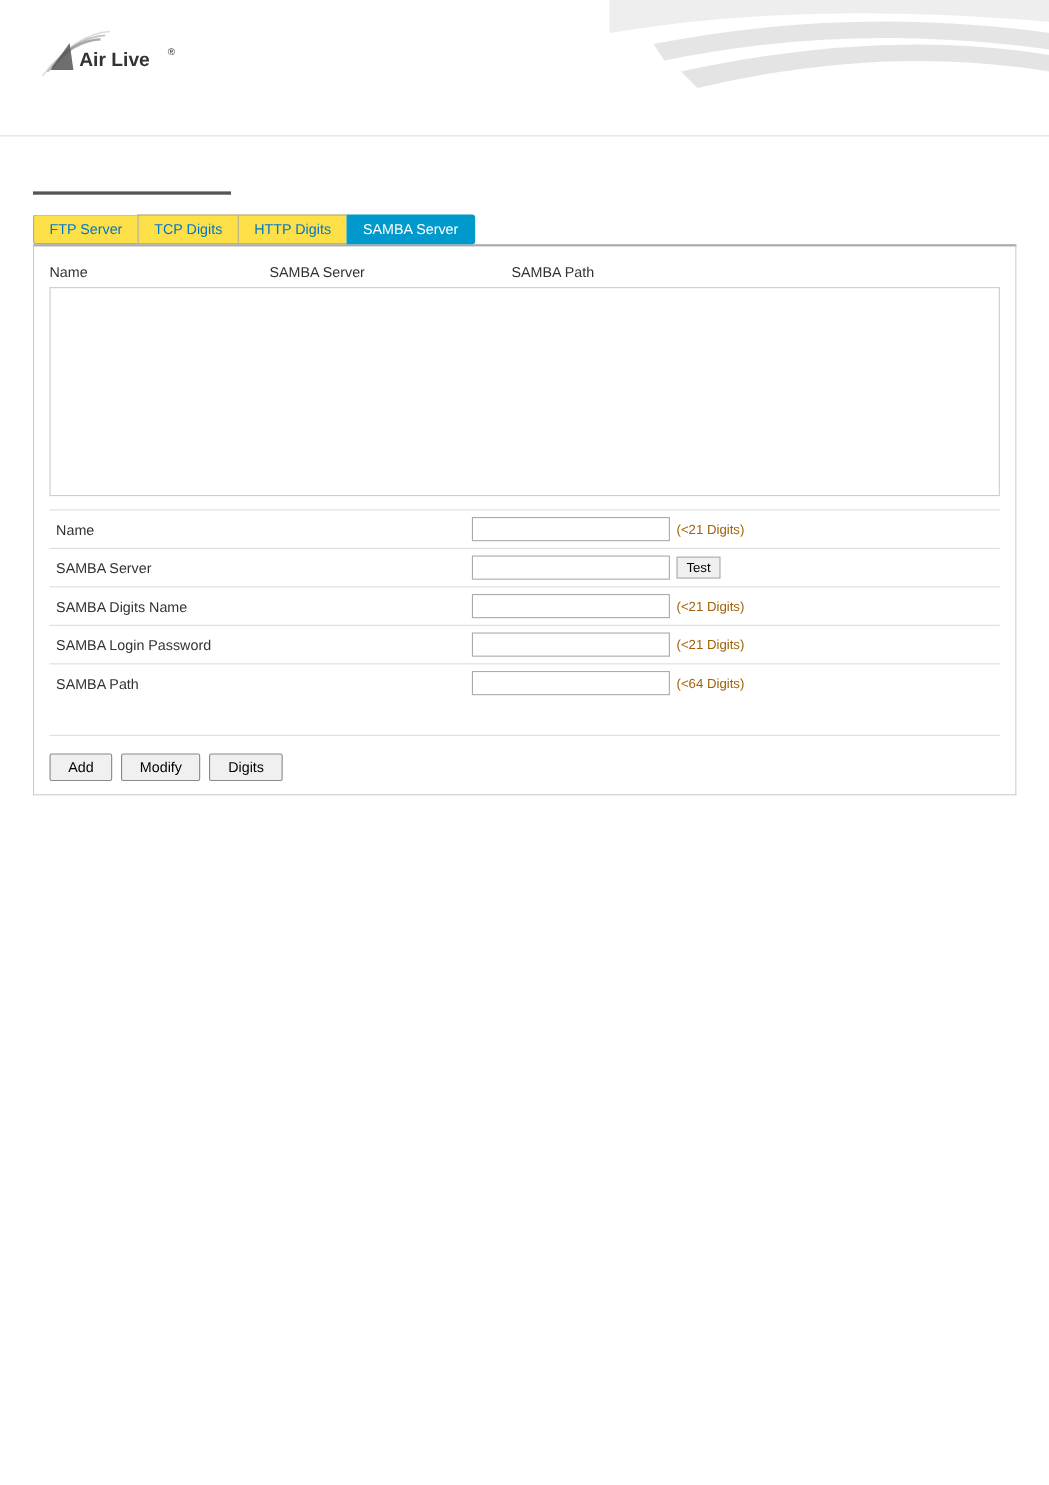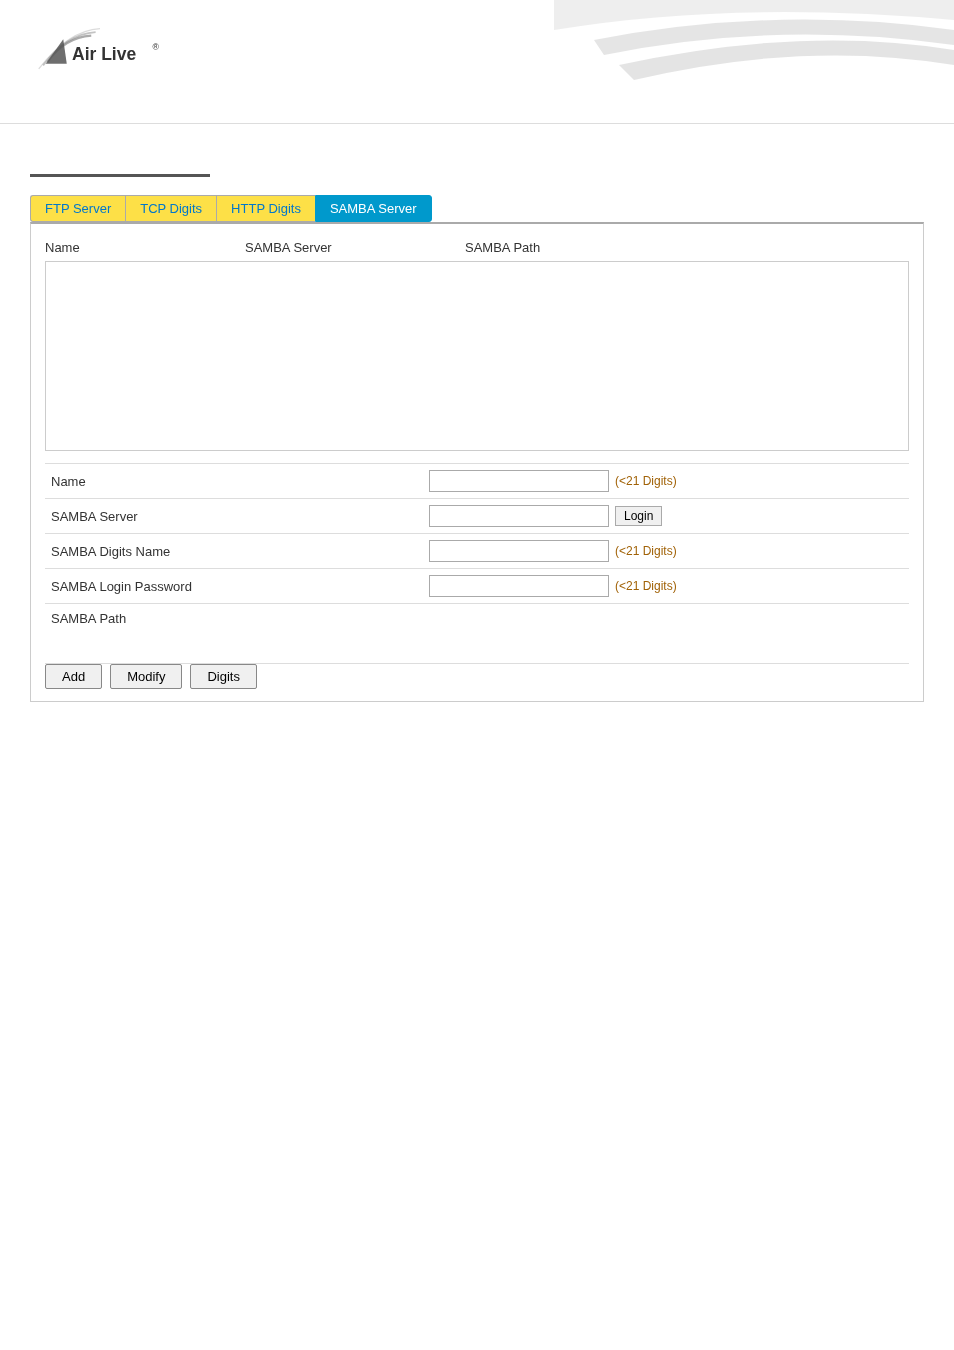--- a/index.html
+++ b/index.html
@@ -146,21 +146,21 @@
       background: #f0f0f0;
       cursor: pointer;
       font-size: 12px;
     }
 
     
     .action-buttons {
       display: flex;
       gap: 8px;
       margin-top: 30px;
-      padding-top: 0;
+      padding-top: 16px;
       border-top: 1px solid #ddd;
     }
     .action-btn {
       padding: 4px 16px;
       border: 1px solid #888;
       background: #f0f0f0;
       cursor: pointer;
       font-size: 13px;
       border-radius: 2px;
     }
@@ -219,21 +219,21 @@
       <div class="form-input-area">
         <input class="form-input" type="text" style="">
         <span class="hint-text">(&lt;21 Digits)</span>
       </div>
     </div>
 
     <div class="form-row">
       <div class="form-label">SAMBA Server</div>
       <div class="form-input-area">
         <input class="form-input" type="text" style="">
-        <button class="test-btn">Login</button>
+        <button class="test-btn">Test</button>
       </div>
     </div>
 
     <div class="form-row">
       <div class="form-label">SAMBA Digits Name</div>
       <div class="form-input-area">
         <input class="form-input" type="text" style="">
         <span class="hint-text">(&lt;21 Digits)</span>
       </div>
     </div>
@@ -241,20 +241,24 @@
     <div class="form-row">
       <div class="form-label">SAMBA Login Password</div>
       <div class="form-input-area">
         <input class="form-input" type="password" style="">
         <span class="hint-text">(&lt;21 Digits)</span>
       </div>
     </div>
 
     <div class="form-row">
       <div class="form-label">SAMBA Path</div>
+      <div class="form-input-area">
+        <input class="form-input" type="text" style="">
+        <span class="hint-text">(&lt;64 Digits)</span>
+      </div>
     </div>
 
     <div class="action-buttons">
       <button class="action-btn">Add</button>
       <button class="action-btn">Modify</button>
       <button class="action-btn">Digits</button>
     </div>
 
   </div>
 </div>

